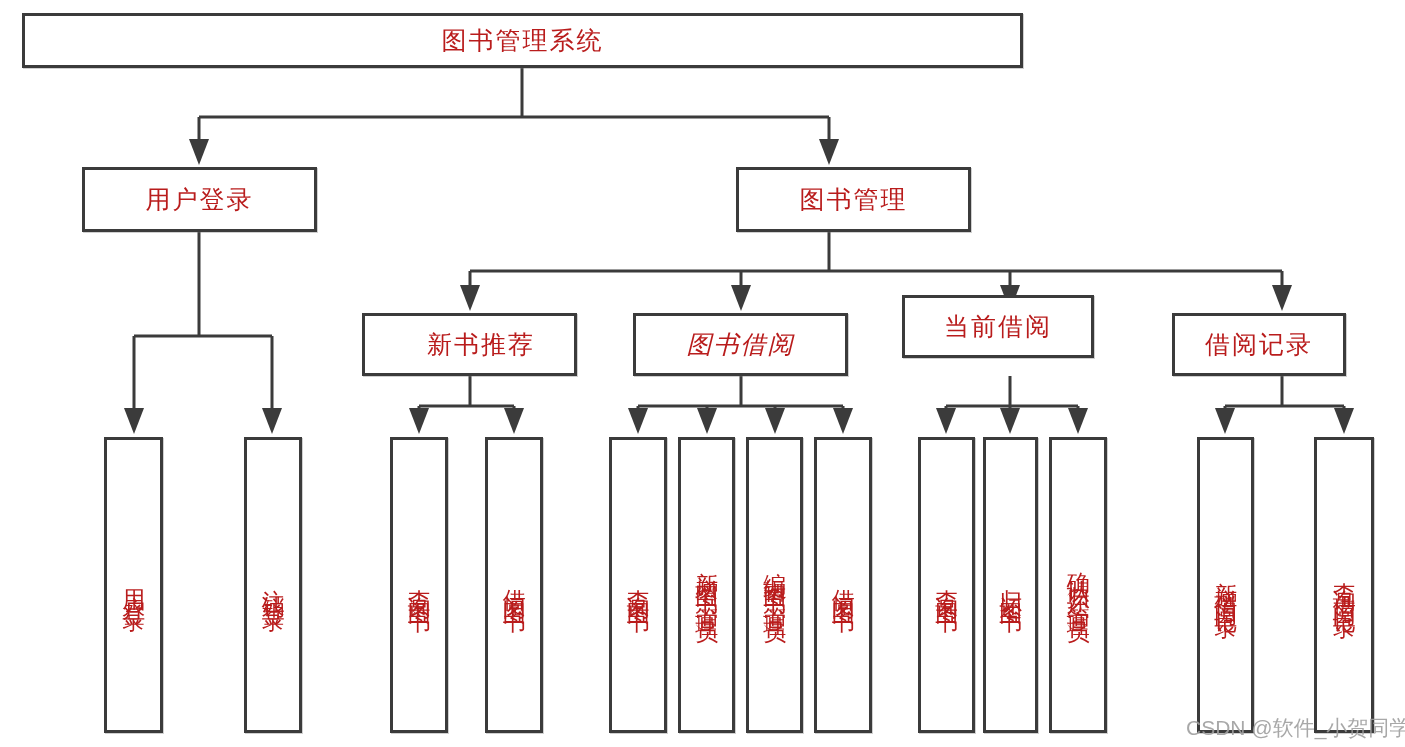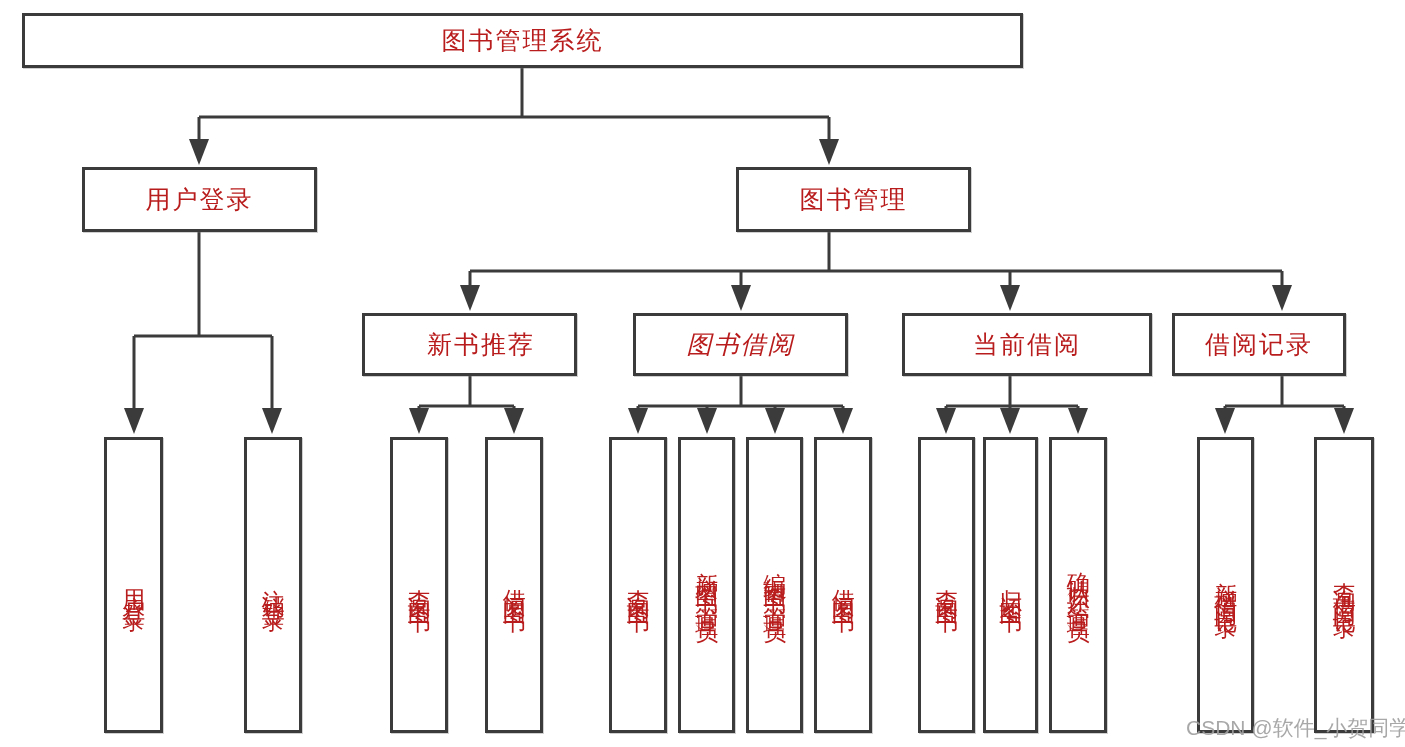--- a/index.html
+++ b/index.html
@@ -120,21 +120,21 @@
   <div class="node h" style="left:712px; top:167px; width:235px; height:65px;margin-left:24px;">
     <span>图书管理</span>
   </div>
 
   <div class="node h" style="left:362px; top:313px; width:215px; height:63px;padding-left:23px;">
     <span>新书推荐</span>
   </div>
   <div class="node h" style="left:633px; top:313px; width:215px; height:63px;font-style:italic;">
     <span>图书借阅</span>
   </div>
-  <div class="node h" style="left:902px; top:313px; width:250px; height:63px;">
+  <div class="node h" style="left:902px; top:295px; width:192px; height:63px;">
     <span>当前借阅</span>
   </div>
   <div class="node h" style="left:1172px; top:313px; width:174px; height:63px;">
     <span>借阅记录</span>
   </div>
 
   <div class="node leaf" style="left:104px; width:59px;">
     <span>用户登录</span>
   </div>
   <div class="node leaf" style="left:244px; width:58px;">

